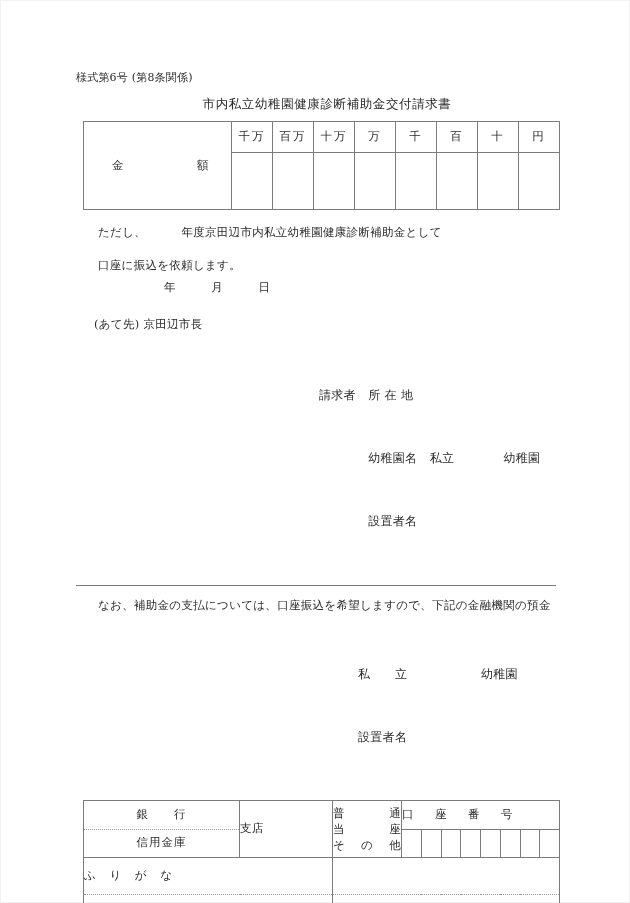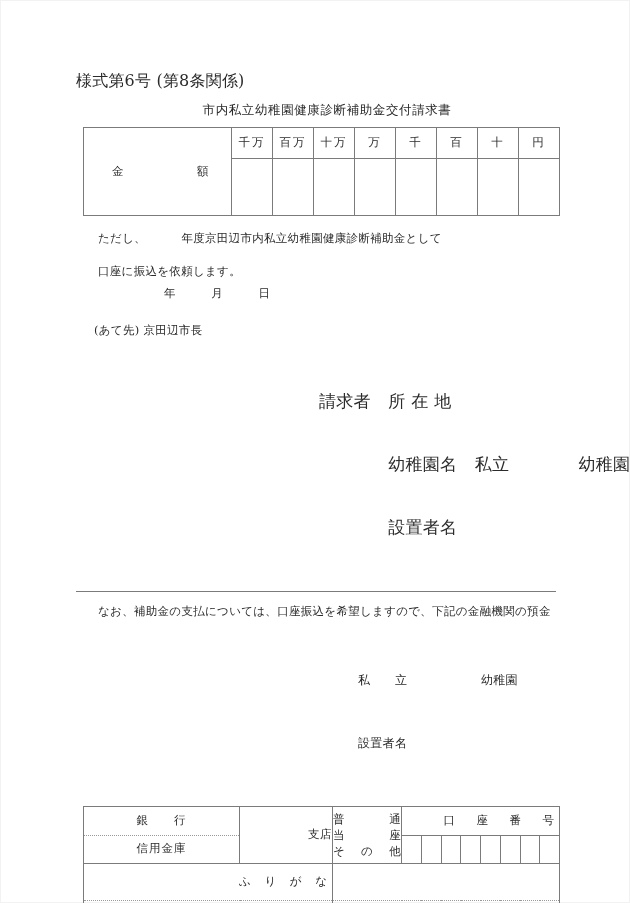--- a/index.html
+++ b/index.html
@@ -26,21 +26,21 @@
   }
   .content {
     position: absolute;
     left: 75px;
     top: 70px;
     width: 480px;
   }
 
   
   .form-no {
-    font-size: 16px;
+    font-size: 11px;
     letter-spacing: .2px;
     margin: 0 0 12px 0;
     line-height: 1.2;
   }
   .doc-title {
     font-size: 12.5px;
     text-align: center;
     margin: 0 0 10px 0;
     letter-spacing: .6px;
     line-height: 1.2;
@@ -89,21 +89,21 @@
     margin: 0;
     white-space: pre;
   }
   .blk-tadashi { margin-top: 12px; padding-left: 22px; }
   .blk-date    { padding-left: 88px; margin-top: 1px; }
   .blk-atesaki { padding-left: 18px; margin-top: 16px; }
 
   .requester {
     margin-top: 8px;
     padding-left: 243px;
-    font-size: 17px;
+    font-size: 12px;
     line-height: 21px;
     white-space: pre;
     letter-spacing: .3px;
   }
 
   .rule {
     border: 0;
     border-top: 1px solid #7b7b7b;
     margin: 11px 0 0 0;
     width: 480px;
@@ -127,21 +127,21 @@
     width: 477px;
     margin-left: 7px;
     margin-top: 10px;
     table-layout: fixed;
   }
   table.bank td {
     border: 1px solid #7b7b7b;
     font-size: 11.5px;
     padding: 0;
     line-height: 1.2;
-    text-align: right;
+    text-align: left;
     vertical-align: middle;
   }
   td.bank-name {
     height: 56px;
     padding: 0;
   }
   td.bank-name .top,
   td.bank-name .bot {
     height: 27px;
     display: flex;

